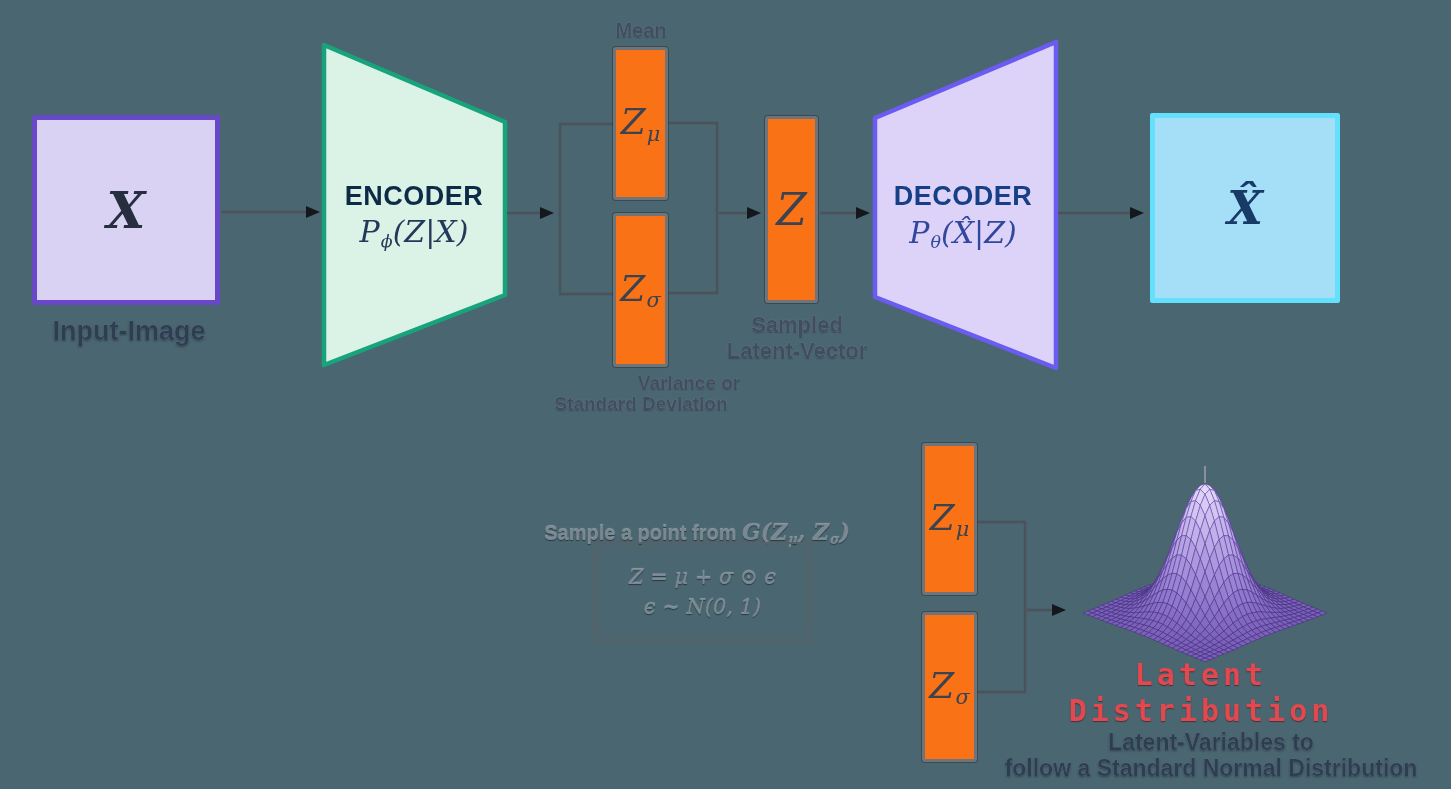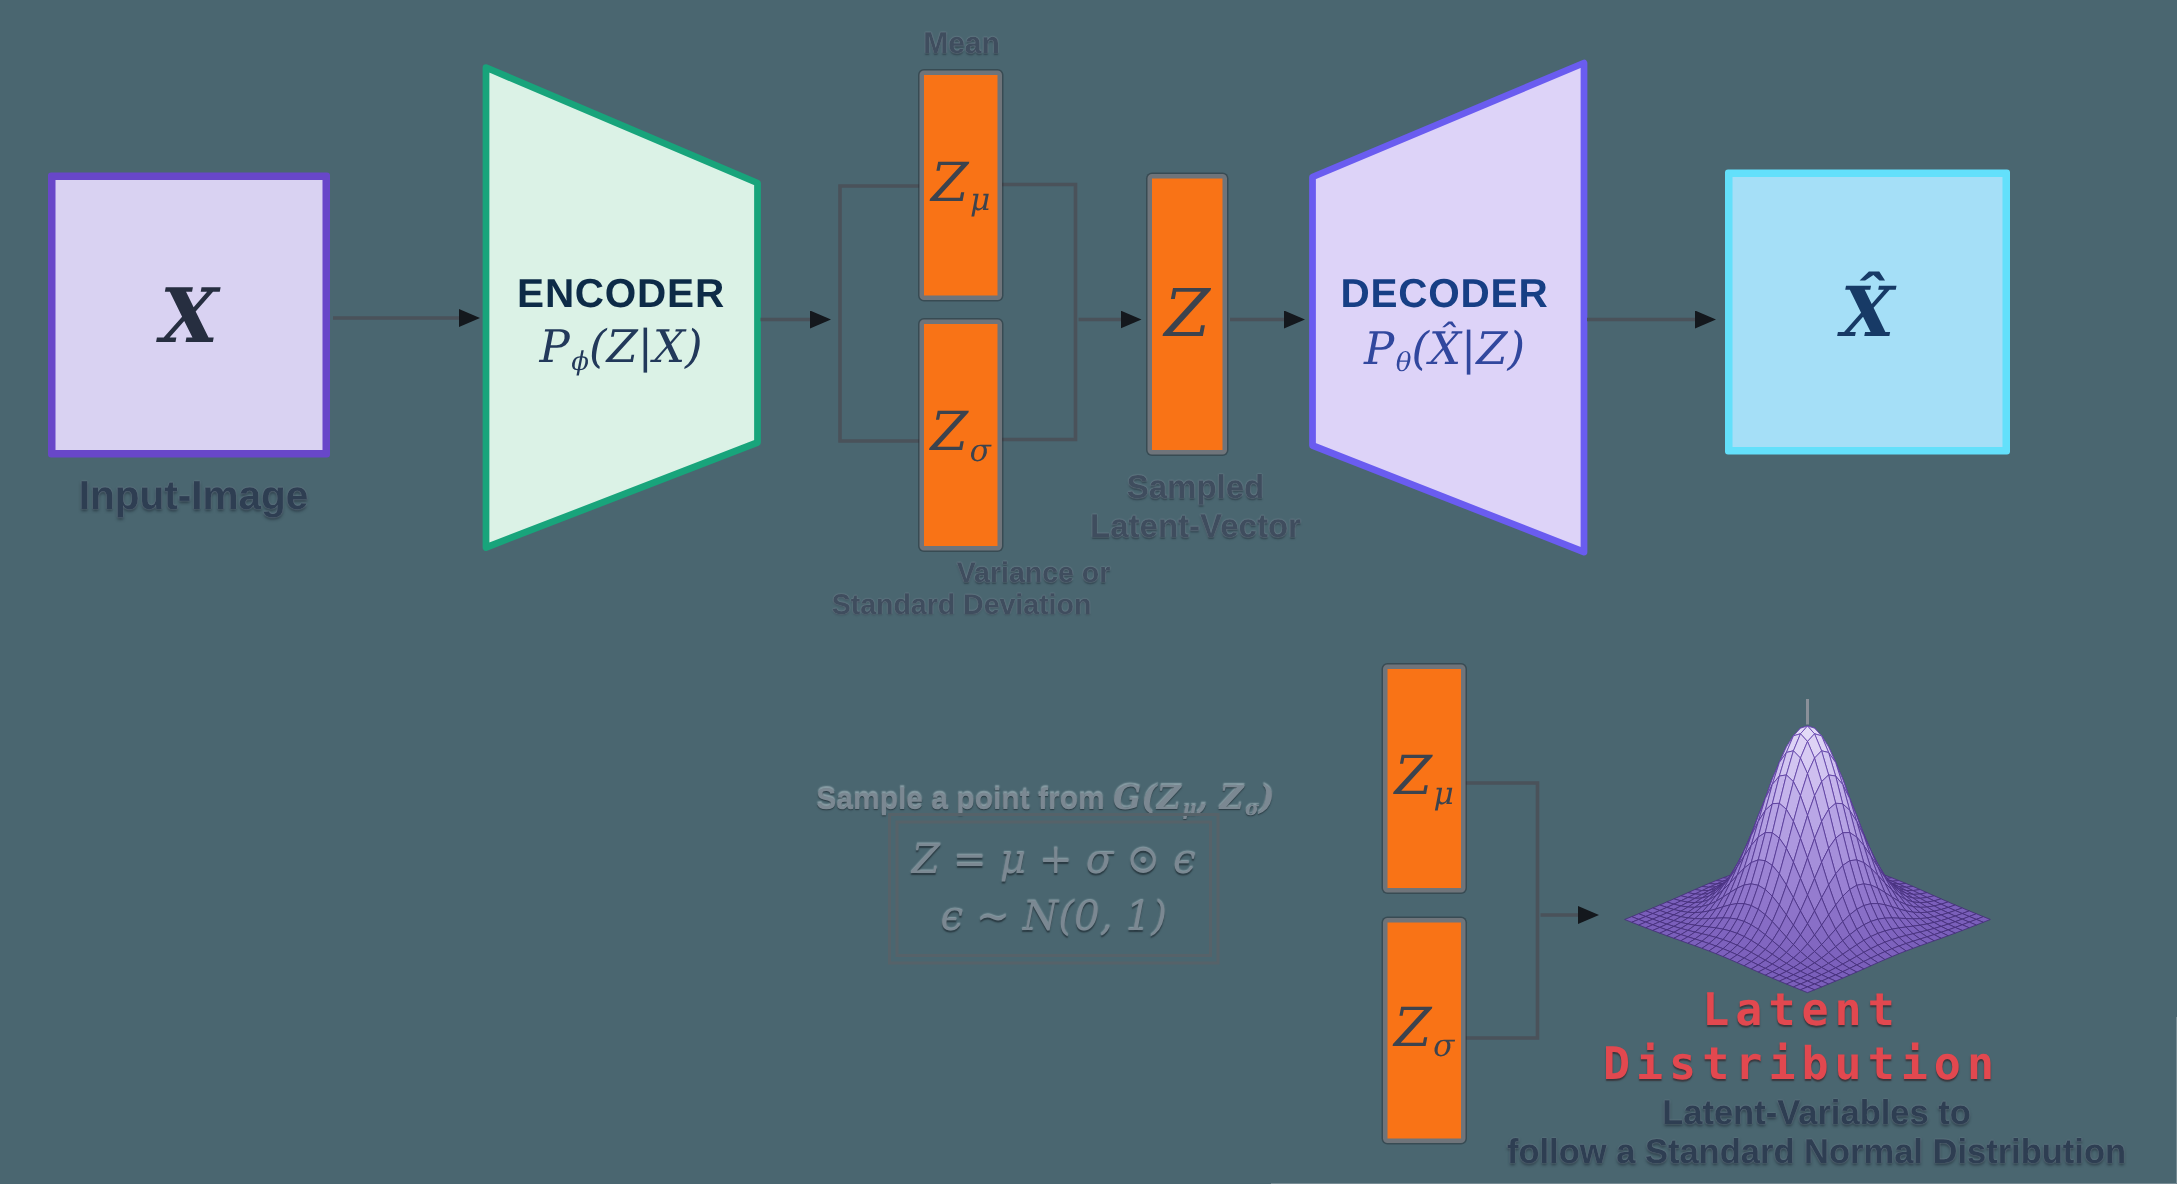--- a/index.html
+++ b/index.html
@@ -21,21 +21,21 @@
   .trap-label{position:absolute;transform:translate(-50%,-50%);text-align:center;white-space:nowrap;}
   .enc-title{color:#0d2b47;font-weight:bold;font-size:27px;letter-spacing:.5px;}
   .enc-formula{color:#22395a;font-size:30px;}
   .dec-title{color:#173f85;font-weight:bold;font-size:27px;letter-spacing:.5px;}
   .dec-formula{color:#31479e;font-size:30px;}
   #formula-box{
     position:absolute;left:592px;top:542px;width:221px;height:101px;box-sizing:border-box;
     border:2px solid #566269;display:flex;flex-direction:column;align-items:center;justify-content:center;gap:2px;
   }
   #formula-box::before{content:"";position:absolute;inset:3px;border:2px solid #566269;pointer-events:none;}
-  .formula-line{font-size:27px;line-height:1.3;}
+  .formula-line{font-size:21px;line-height:1.3;}
   .red-title{color:#e2484f;font-family:"DejaVu Sans Mono",monospace;font-weight:bold;letter-spacing:4px;
     text-shadow:0 1px 1px rgba(40,10,12,.5);}
 </style>
 </head>
 <body>
 
 <div id="canvas">
 
   <svg id="diagram-svg" viewBox="0 0 1451 789">
     <defs>

